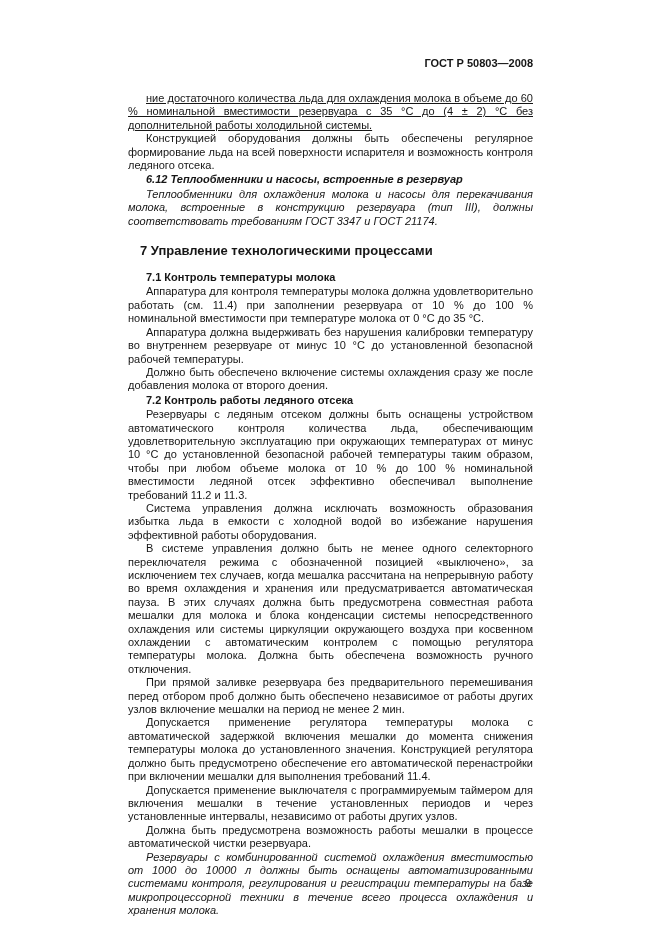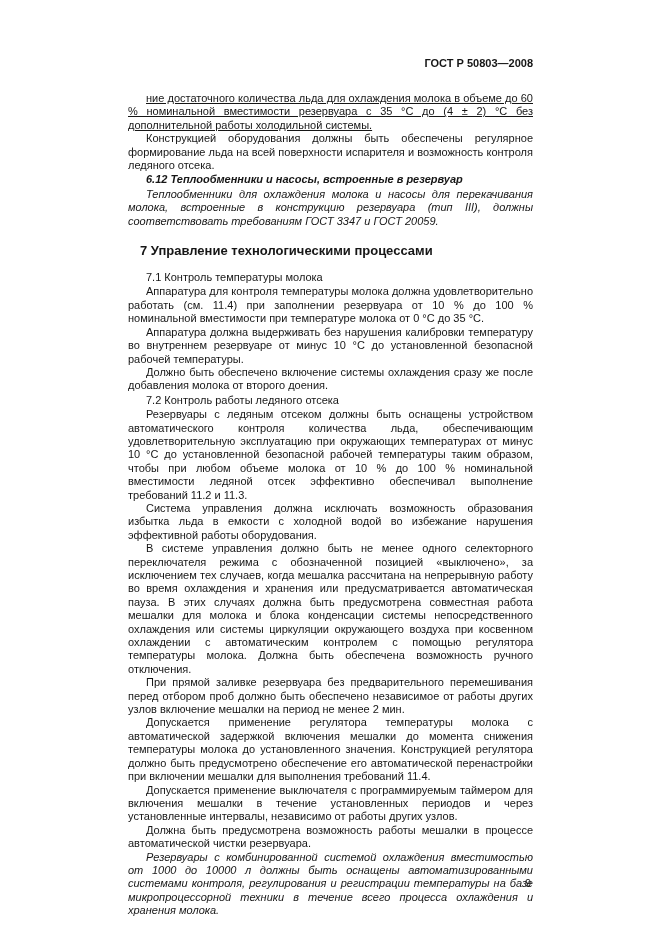--- a/index.html
+++ b/index.html
@@ -38,21 +38,21 @@
   .it { font-style: italic; }
   .h1 {
     font-weight: bold;
     font-size: 13px;
     text-align: left !important;
     text-indent: 12px !important;
     margin: 15px 0 13px 0 !important;
     line-height: 15px !important;
   }
   .h2 {
-    font-weight: normal;
+    font-weight: bold;
     text-align: left !important;
     margin: 1px 0 1px 0 !important;
   }
   .note {
     font-size: 9.5px !important;
     font-style: italic;
     text-indent: 26px !important;
     margin-top: 7px !important;
     line-height: 12px !important;
     text-align: left !important;
@@ -68,21 +68,21 @@
 <body>
 
 <div class="page">
 
   <div class="doc-header">ГОСТ Р 50803—2008</div>
 
   <div class="body">
     <p class="noindent">ние достаточного количества льда для охлаждения молока в объеме до 60 % номинальной вместимости резервуара с 35 °С до (4 ± 2) °С без дополнительной работы холодильной системы.</p>
     <p>Конструкцией оборудования должны быть обеспечены регулярное формирование льда на всей поверхности испарителя и возможность контроля ледяного отсека.</p>
     <p class="h-bi">6.12 Теплообменники и насосы, встроенные в резервуар</p>
-    <p class="it">Теплообменники для охлаждения молока и насосы для перекачивания молока, встроенные в конструкцию резервуара (тип III), должны соответствовать требованиям ГОСТ 3347 и ГОСТ 20059.</p>
+    <p class="it">Теплообменники для охлаждения молока и насосы для перекачивания молока, встроенные в конструкцию резервуара (тип III), должны соответствовать требованиям ГОСТ 3347 и ГОСТ 21174.</p>
     <p class="h1">7 Управление технологическими процессами</p>
     <p class="h2">7.1 Контроль температуры молока</p>
     <p>Аппаратура для контроля температуры молока должна удовлетворительно работать (см. 11.4) при заполнении резервуара от 10 % до 100 % номинальной вместимости при температуре молока от 0 °С до 35 °С.</p>
     <p>Аппаратура должна выдерживать без нарушения калибровки температуру во внутреннем резервуаре от минус 10 °С до установленной безопасной рабочей температуры.</p>
     <p>Должно быть обеспечено включение системы охлаждения сразу же после добавления молока от второго доения.</p>
     <p class="h2">7.2 Контроль работы ледяного отсека</p>
     <p>Резервуары с ледяным отсеком должны быть оснащены устройством автоматического контроля количества льда, обеспечивающим удовлетворительную эксплуатацию при окружающих температурах от минус 10 °С до установленной безопасной рабочей температуры таким образом, чтобы при любом объеме молока от 10 % до 100 % номинальной вместимости ледяной отсек эффективно обеспечивал выполнение требований 11.2 и 11.3.</p>
     <p>Система управления должна исключать возможность образования избытка льда в емкости с холодной водой во избежание нарушения эффективной работы оборудования.</p>
     <p>В системе управления должно быть не менее одного селекторного переключателя режима с обозначенной позицией «выключено», за исключением тех случаев, когда мешалка рассчитана на непрерывную работу во время охлаждения и хранения или предусматривается автоматическая пауза. В этих случаях должна быть предусмотрена совместная работа мешалки для молока и блока конденсации системы непосредственного охлаждения или системы циркуляции окружающего воздуха при косвенном охлаждении с автоматическим контролем с помощью регулятора температуры молока. Должна быть обеспечена возможность ручного отключения.</p>
     <p>При прямой заливке резервуара без предварительного перемешивания перед отбором проб должно быть обеспечено независимое от работы других узлов включение мешалки на период не менее 2 мин.</p>

